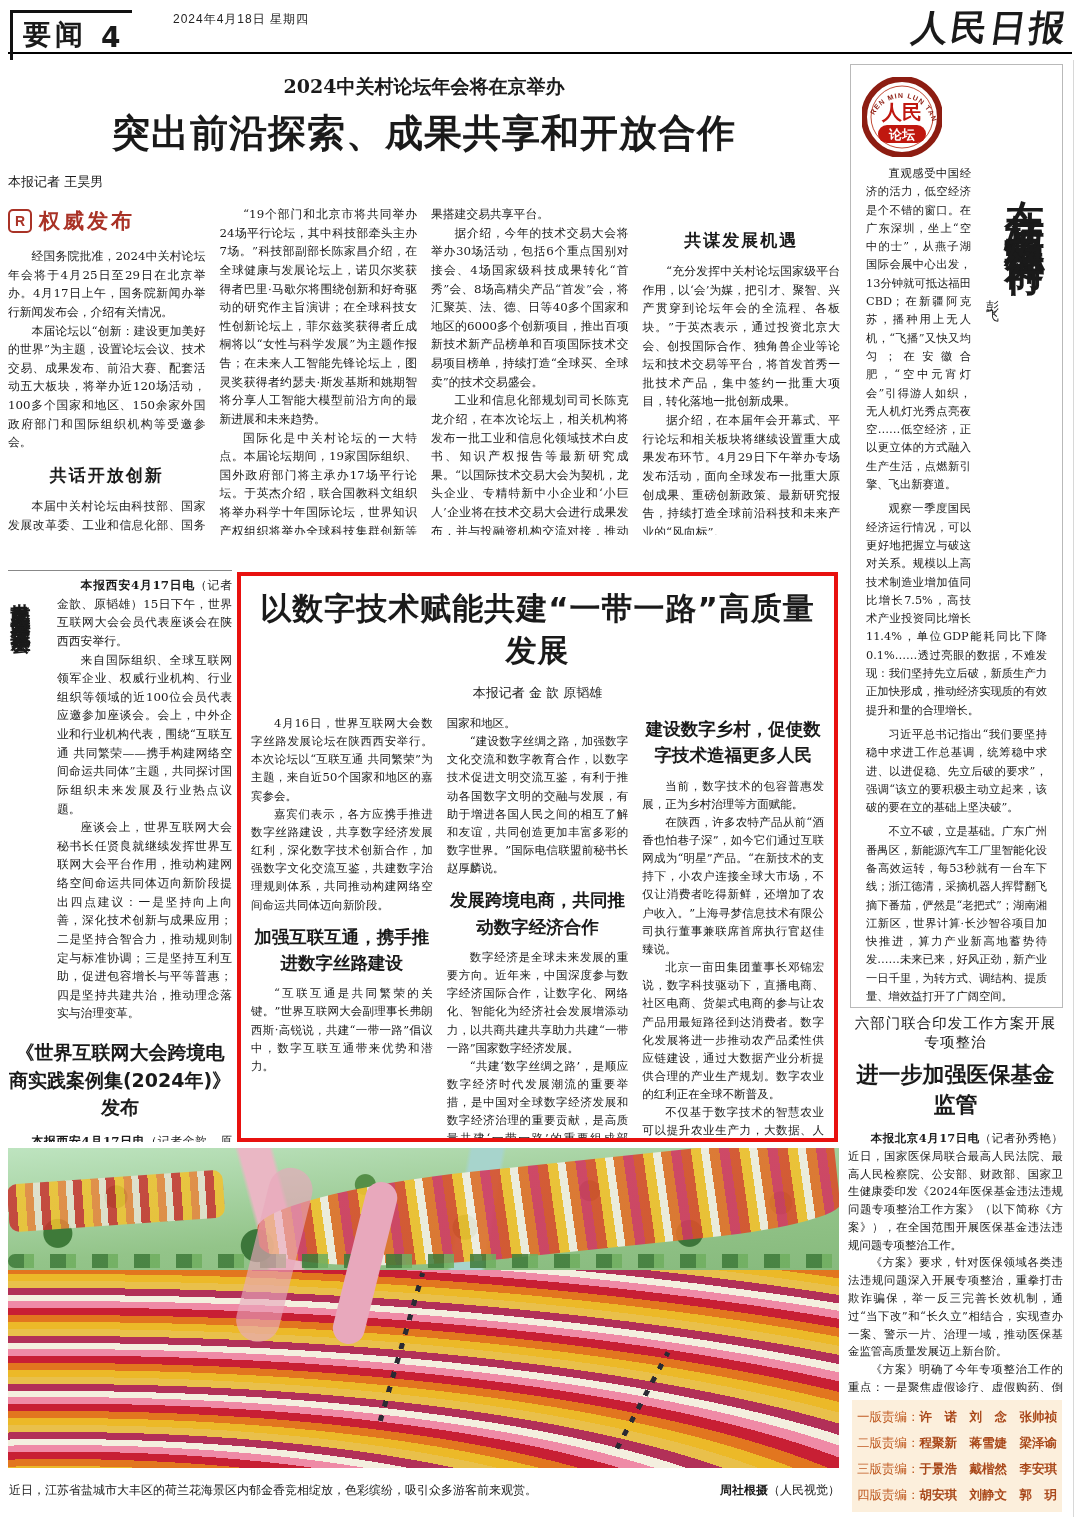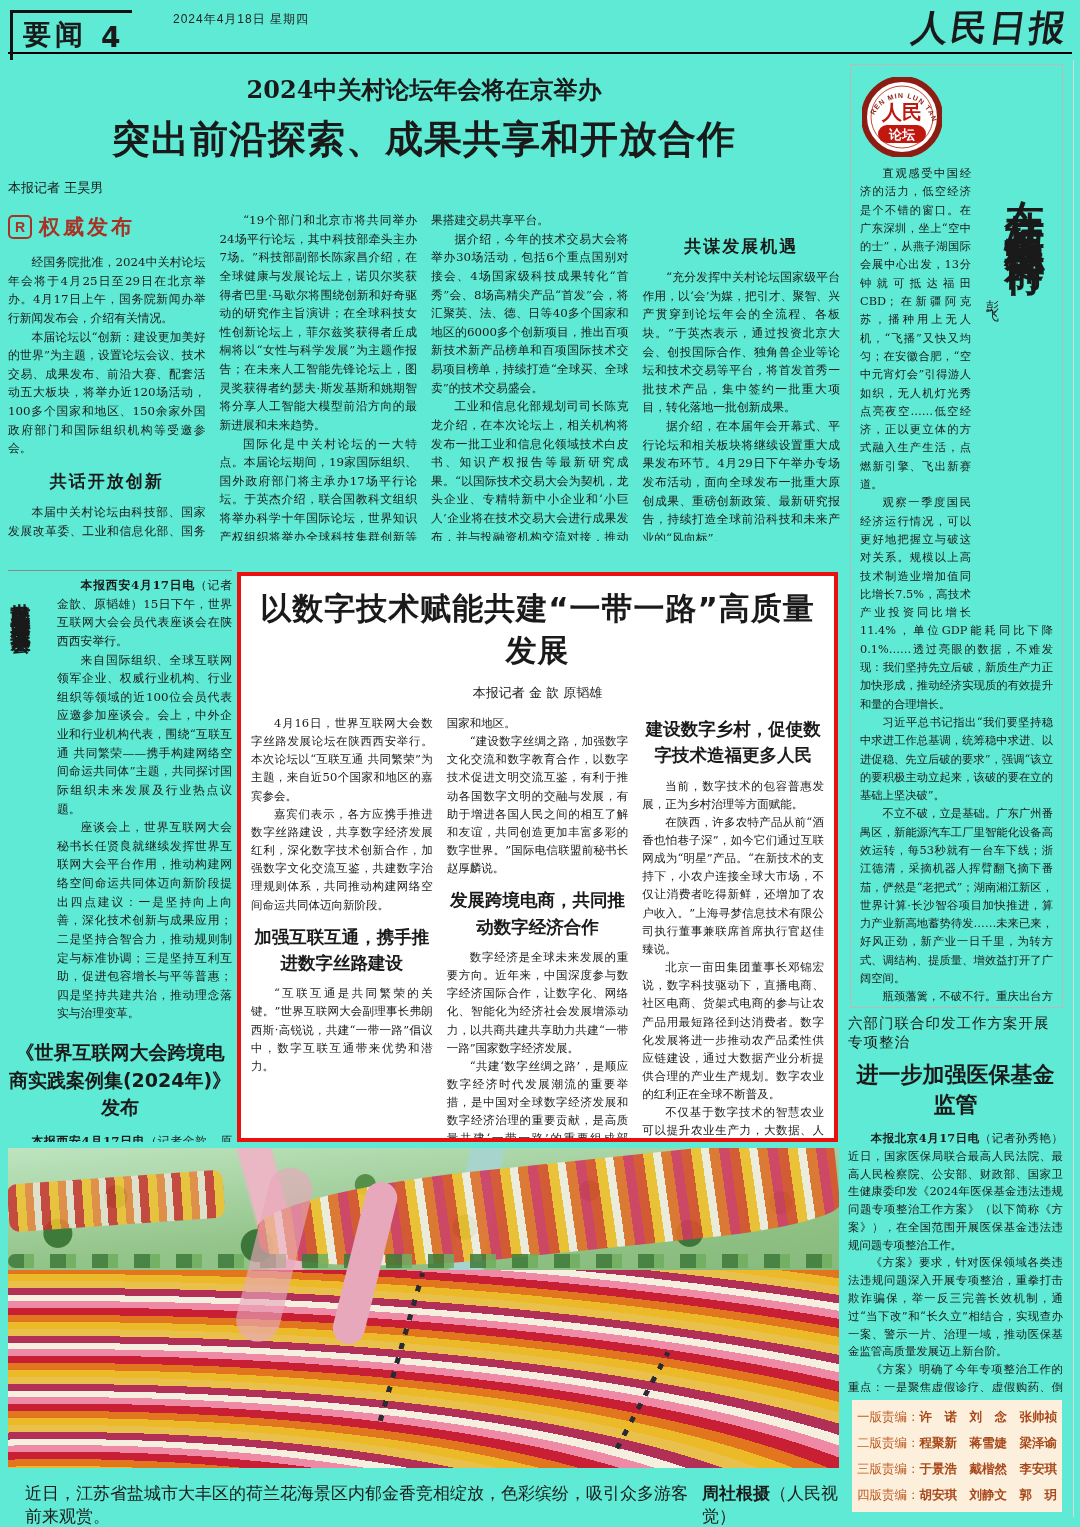--- a/index.html
+++ b/index.html
@@ -1,51 +1,51 @@
 <!DOCTYPE html>
 <html><head>
 <meta charset="utf-8">
 <style>
   html,body{margin:0;padding:0;background:#e9e9e9;}
-  #page{position:relative;width:1080px;height:1527px;background:#5eead4;margin:0 auto;
+  #page{position:relative;width:1080px;height:1527px;background:#ffffff;margin:0 auto;
         font-family:"DejaVu Serif",serif;color:#1a1a1a;overflow:hidden;}
   .clip{overflow:hidden;}
   p.b{margin:0;font-size:11.8px;line-height:1.58;text-align:justify;text-indent:2em;}
   .lead-in{font-weight:bold;}
   
   #hdr{position:absolute;left:8px;top:6px;width:1064px;height:46px;border-bottom:2px solid #000;}
   #sec-box{position:absolute;left:2px;top:4px;display:flex;align-items:flex-end;gap:14px;
            border-left:3px solid #111;border-top:3px solid #111;padding:3px 12px 6px 10px;}
   #sec-name{font-size:28px;font-weight:800;letter-spacing:4px;}
   #page-no{font-size:28px;font-weight:700;font-family:"DejaVu Sans",sans-serif;}
   #hdr-date{position:absolute;left:165px;bottom:24px;font-size:12px;letter-spacing:1px;font-family:"Liberation Sans",sans-serif;color:#222;}
   #masthead{position:absolute;right:4px;top:-2px;font-size:36px;font-weight:900;
             font-family:"DejaVu Serif",serif;transform:skewX(-8deg);letter-spacing:3px;}
   
   #lead{position:absolute;left:8px;top:58px;width:832px;height:512px;}
-  #lead-kicker{text-align:center;font-size:24px;font-weight:bold;margin-top:16px;}
+  #lead-kicker{text-align:center;font-size:19px;font-weight:bold;margin-top:16px;}
   #lead-headline{text-align:center;font-size:38px;font-weight:900;letter-spacing:1px;margin-top:8px;
                  font-family:"DejaVu Sans","Liberation Sans",sans-serif;}
   #lead-byline{text-align:left;font-size:13px;margin:14px 0 14px;}
   #lead-cols{display:flex;gap:14px;height:330px;overflow:hidden;}
   .lcol{flex:1;min-width:0;}
   .colsub{font-size:17px;font-weight:bold;text-align:center;margin:12px 0 10px;letter-spacing:2px;
           font-family:"DejaVu Sans","Liberation Sans",sans-serif;}
   #auth-label{display:flex;align-items:center;gap:7px;margin:2px 0 12px;}
   #auth-r{display:inline-flex;align-items:center;justify-content:center;width:20px;height:20px;
           border:2px solid #a93226;border-radius:5px;color:#a93226;font-weight:bold;font-size:14px;
           font-family:"Liberation Sans",sans-serif;}
   #auth-txt{font-size:21px;font-weight:bold;color:#a93226;letter-spacing:3px;
             font-family:"DejaVu Sans",sans-serif;}
   
   #forum{position:absolute;left:850px;top:64px;width:213px;height:944px;border:1px solid #b9b9b9;
          padding:10px 9px;box-sizing:border-box;}
   #forum-logo{display:block;margin:2px 0 8px 2px;}
   #forum-body{font-size:11.3px;line-height:1.62;text-align:justify;}
-  #forum-body p{margin:0;text-indent:2em;}
+  #forum-body p{margin:6px;text-indent:2em;}
   #forum-float{float:right;width:72px;height:442px;margin:4px 0 10px 10px;display:flex;flex-direction:row;}
   #forum-author{writing-mode:vertical-rl;text-orientation:upright;font-size:13px;letter-spacing:10px;
                 width:22px;padding-top:120px;color:#222;}
   #forum-title{writing-mode:vertical-rl;text-orientation:upright;font-size:40px;font-weight:900;
                letter-spacing:7px;line-height:1.1;font-family:"DejaVu Sans",sans-serif;}
   
   #inet{position:absolute;left:8px;top:576px;width:224px;height:566px;}
   #inet-rule{position:absolute;left:8px;top:570px;width:224px;border-top:1px solid #888;}
   #inet-top{display:flex;gap:20px;}
   #inet-vhead{writing-mode:vertical-rl;text-orientation:upright;font-size:20px;font-weight:bold;
@@ -91,26 +91,26 @@
   #ph-main{left:0;top:37%;right:0;bottom:0;
     background:repeating-radial-gradient(120% 115% at 6% 150%,
       #ecb928 0 30px,#e2761f 30px 60px,#c81f34 60px 92px,#ef8aa6 92px 120px,
       #f4efdf 120px 146px,#b23058 146px 176px,#e9c04b 176px 206px);}
   #ph-path{left:41%;top:10%;width:32px;height:52%;background:#e8a8bc;transform:rotate(14deg);
     border-radius:18px;box-shadow:-90px 14px 0 6px rgba(232,168,188,.65);}
   .ph-people{width:5px;background:repeating-linear-gradient(0deg,#2a2a33 0 6px,rgba(0,0,0,0) 6px 15px);}
   #ph-people-1{left:47%;top:38%;height:48%;transform:rotate(16deg);}
   #ph-people-2{left:76%;top:62%;height:34%;transform:rotate(28deg);}
   
-  #caption{position:absolute;left:25px;top:1482px;width:831px;display:flex;justify-content:space-between;
-           font-size:17px;}
+  #caption{position:absolute;left:9px;top:1482px;width:831px;display:flex;justify-content:space-between;
+           font-size:12px;}
   #caption-credit b{font-weight:bold;}
   
   #medi{position:absolute;left:848px;top:1014px;width:215px;height:378px;}
-  #medi-kicker{text-align:left;font-size:14.5px;margin:0 0 8px;letter-spacing:1px;}
+  #medi-kicker{text-align:center;font-size:14.5px;margin:0 0 8px;letter-spacing:1px;}
   #medi-headline{text-align:center;font-size:22px;font-weight:900;margin:0 0 10px;
                  font-family:"DejaVu Sans",sans-serif;}
   #medi p.b{font-size:11.4px;line-height:1.56;}
   
   #credits{position:absolute;left:852px;top:1400px;width:210px;height:112px;background:#fcefdc;
            display:flex;flex-direction:column;justify-content:center;align-items:center;
            font-size:12.5px;line-height:2.1;color:#bf5a21;}
   #credits .names{font-weight:bold;color:#a9481a;}
   #pg-edge{position:absolute;right:6px;top:60px;bottom:10px;border-right:1px solid #d8d8d8;}
 </style>

